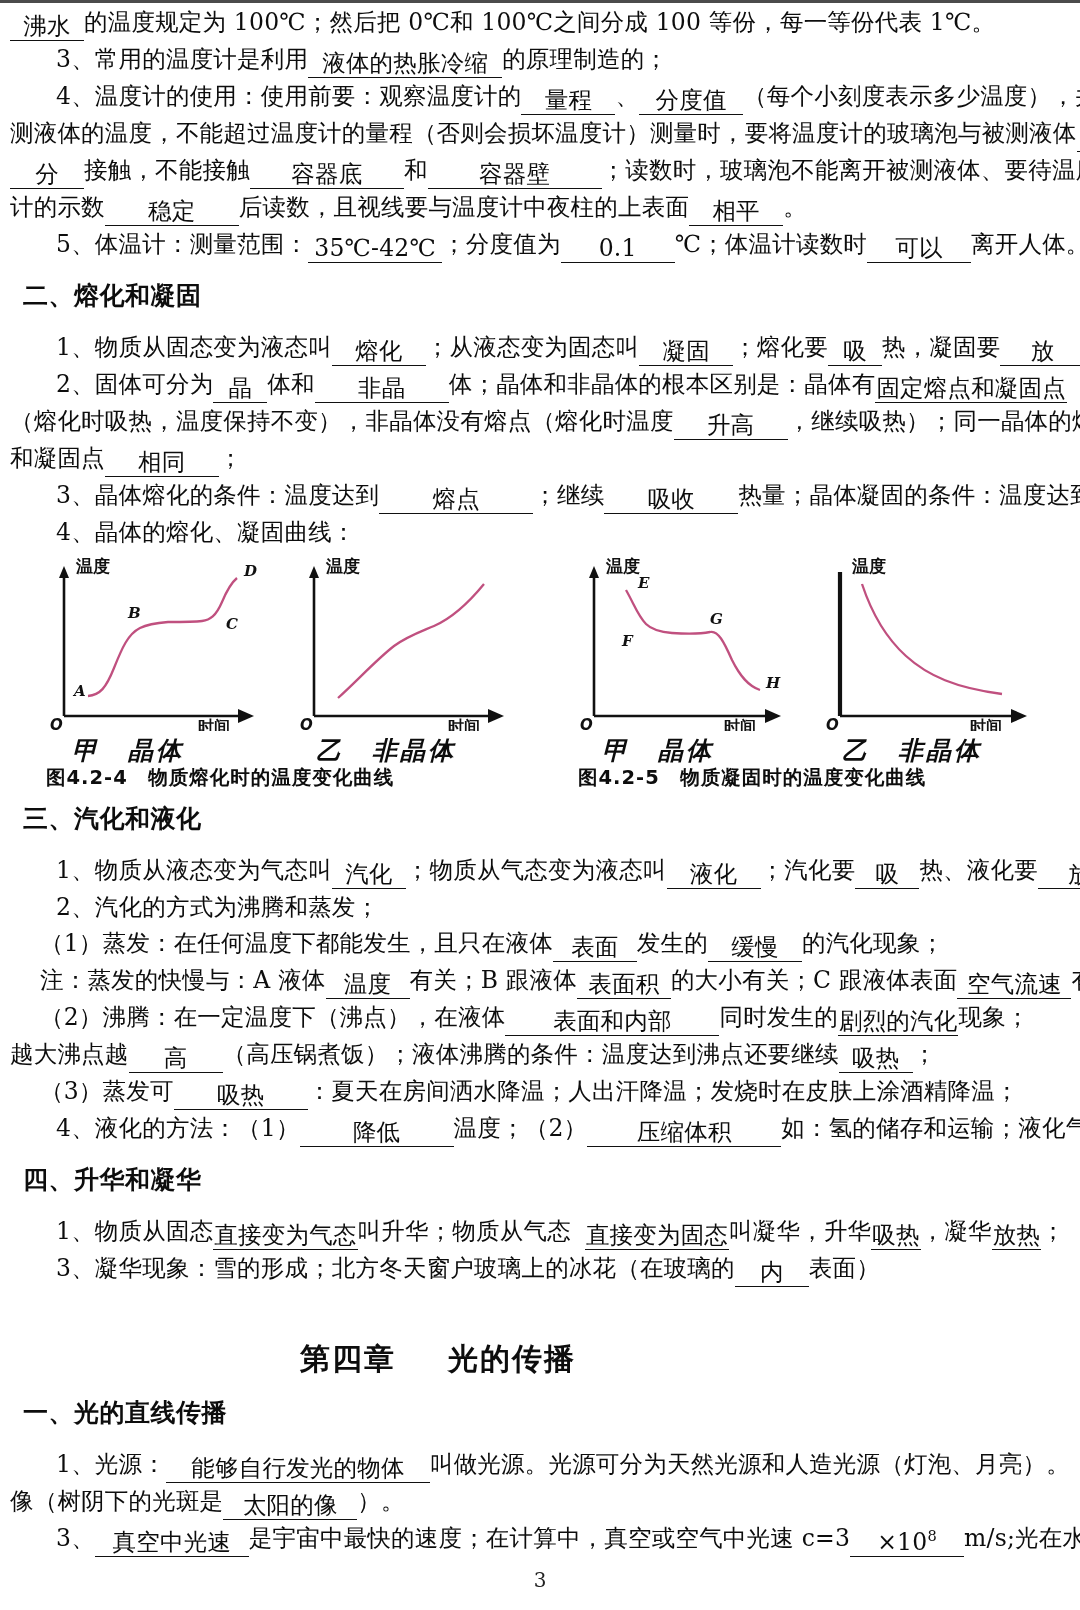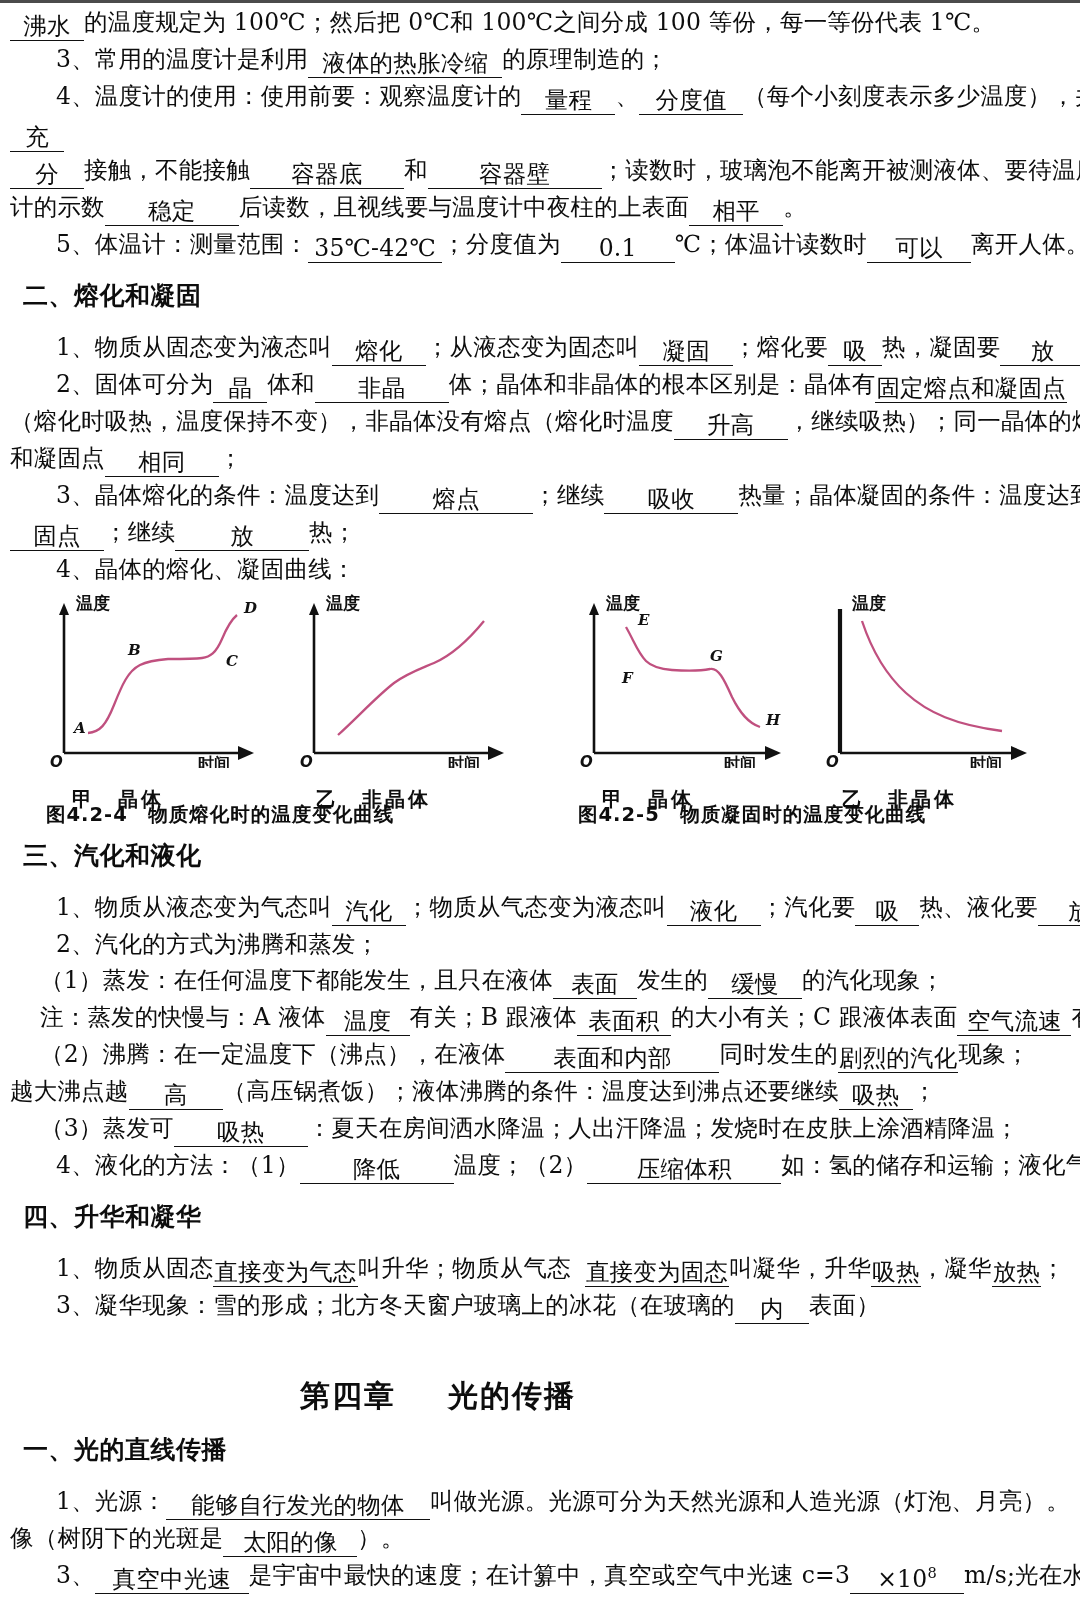--- a/index.html
+++ b/index.html
@@ -76,26 +76,27 @@
     width:1040px;
     height:230px;
     margin:6px 0 0 6px;
   }
   .figgroup{position:absolute;top:0;height:230px;}
   .g1{left:14px;width:500px;}
   .g2{left:544px;width:490px;}
   .panel{position:absolute;top:0;}
   .cap-sub{
     position:absolute;
-    top:193px;
-    font-size:20px;
+    top:178px;
+    font-size:25px;
     font-weight:bold;
     letter-spacing:3px;
     white-space:nowrap;
     font-family:"DejaVu Sans","Liberation Sans",sans-serif;
+    font-style:italic;
   }
   .cap-main{
     position:absolute;
     top:208px;
     font-size:19.5px;
     font-weight:bold;
     letter-spacing:1px;
     white-space:nowrap;
     font-family:"DejaVu Sans","Liberation Sans",sans-serif;
   }
@@ -114,41 +115,40 @@
 
 <div class="page">
   <div class="topedge"></div>
 
   <div class="line"><span class="u w70">沸水</span><span>的温度规定为 100℃；然后把 0℃和 100℃之间分成 100 等份，每一等份代表 1℃。</span></div>
 
   <div class="line ind"><span>3、常用的温度计是利用</span><span class="u w190">液体的热胀冷缩</span><span>的原理制造的；</span></div>
 
   <div class="line ind"><span>4、温度计的使用：使用前要：观察温度计的</span><span class="u w90">量程</span><span>、</span><span class="u w100">分度值</span><span>（每个小刻度表示多少温度），并估</span></div>
 
-  <div class="line"><span class="u w50">充</span></div>
+  <div class="line"><span>测液体的温度，不能超过温度计的量程（否则会损坏温度计）测量时，要将温度计的玻璃泡与被测液体</span><span class="u w50">充</span></div>
 
   <div class="line"><span class="u w70">分</span><span>接触，不能接触</span><span class="u w150">容器底</span><span>和</span><span class="u w170">容器壁</span><span>；读数时，玻璃泡不能离开被测液体、要待温度</span></div>
 
   <div class="line"><span>计的示数</span><span class="u w130">稳定</span><span>后读数，且视线要与温度计中夜柱的上表面</span><span class="u w90">相平</span><span>。</span></div>
 
   <div class="line ind"><span>5、体温计：测量范围：</span><span class="u w130">35℃-42℃</span><span>；分度值为</span><span class="u w110">0.1</span><span>℃；体温计读数时</span><span class="u w100">可以</span><span>离开人体。</span></div>
 
   <div class="sec">二、熔化和凝固</div>
 
   <div class="line ind"><span>1、物质从固态变为液态叫</span><span class="u w90">熔化</span><span>；从液态变为固态叫</span><span class="u w90">凝固</span><span>；熔化要</span><span class="u w50">吸</span><span>热，凝固要</span><span class="u w80">放</span></div>
 
   <div class="line ind"><span>2、固体可分为</span><span class="u w50">晶</span><span>体和</span><span class="u w130">非晶</span><span>体；晶体和非晶体的根本区别是：晶体有</span><span class="ul">固定熔点和凝固点</span></div>
 
   <div class="line"><span>（熔化时吸热，温度保持不变），非晶体没有熔点（熔化时温度</span><span class="u w110">升高</span><span>，继续吸热）；同一晶体的熔点</span></div>
 
   <div class="line"><span>和凝固点</span><span class="u w110">相同</span><span>；</span></div>
 
   <div class="line ind"><span>3、晶体熔化的条件：温度达到</span><span class="u w150">熔点</span><span>；继续</span><span class="u w130">吸收</span><span>热量；晶体凝固的条件：温度达到</span></div>
 
-  <div class="line"><span class="u w90">固点</span><span>；继续</span><span class="u w130">放</span><span>热；</span></div>
 
   <div class="line ind">4、晶体的熔化、凝固曲线：</div>
 
   <div class="figures">
 
     <div class="figgroup g1">
 
       <div class="panel" style="left:0px;">
         <svg width="250" height="175" viewBox="0 0 250 175">
           <line x1="34" y1="160" x2="34" y2="18" stroke="#111" stroke-width="2.6"></line>

